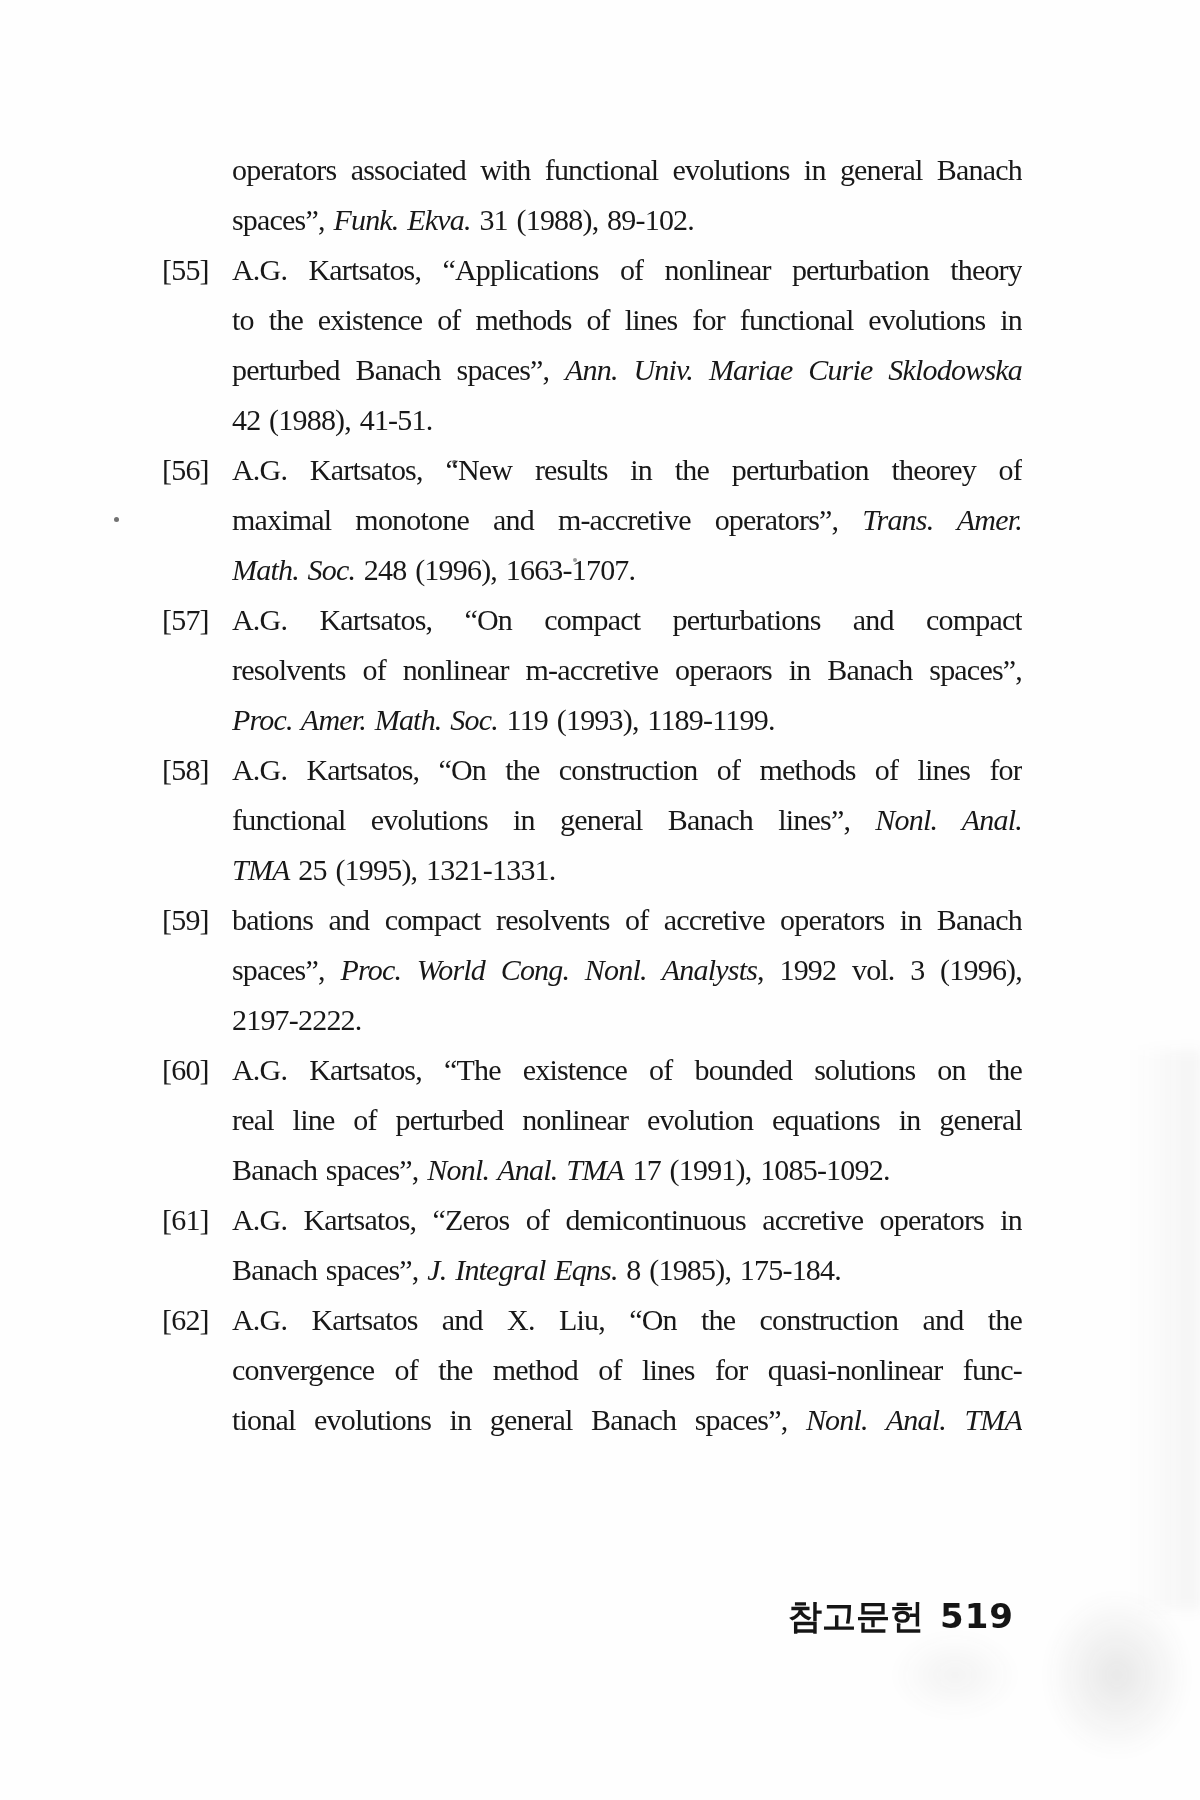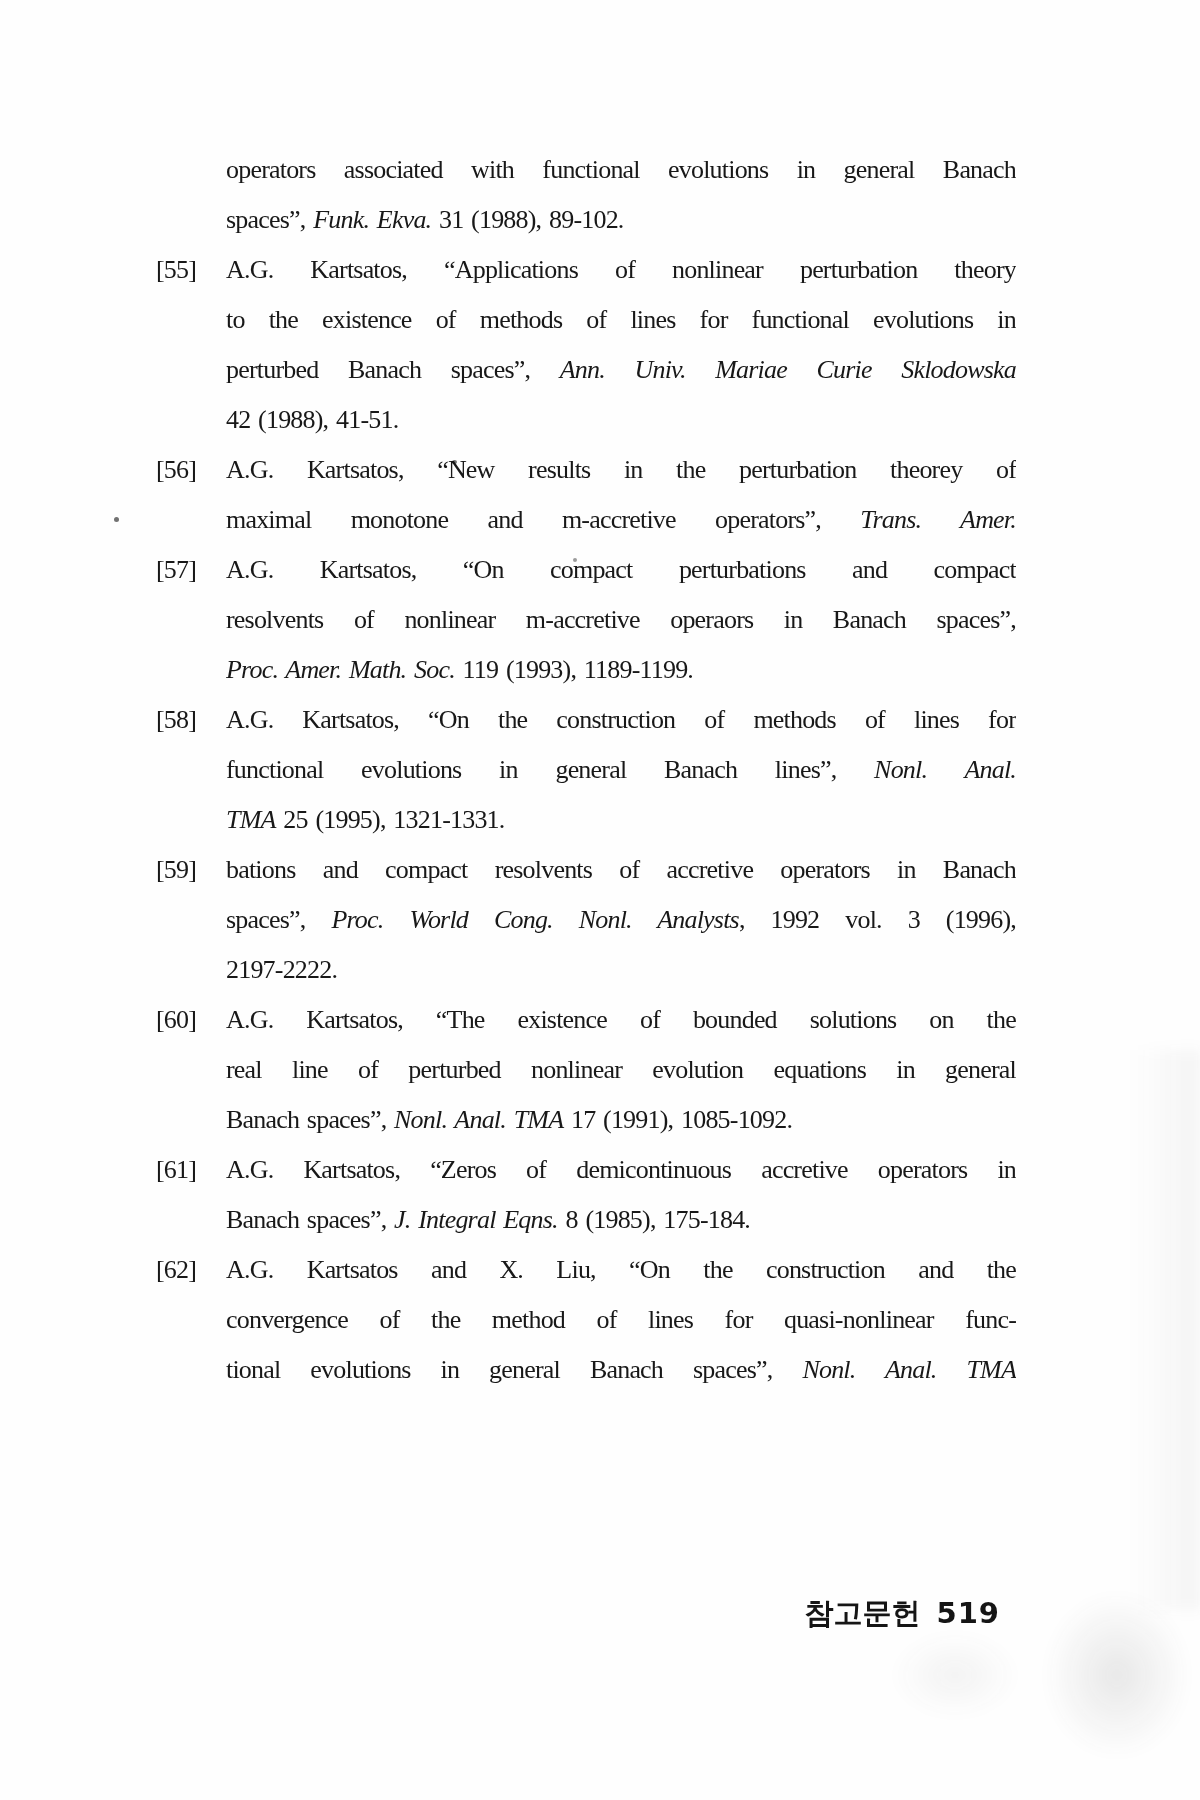--- a/index.html
+++ b/index.html
@@ -10,24 +10,24 @@
     color: #181818;
   }
   .page {
     position: relative;
     width: 1200px; height: 1800px;
     overflow: hidden;
     background: #fefefe;
   }
   .refs {
     position: absolute;
-    left: 6px; top: 0;
+    left: 12px; top: 0;
     padding: 145px 0 0 220px;
     width: 790px;
-    font-size: 26px;
+    font-size: 30px;
     letter-spacing: -0.8px;
     word-spacing: 2px;
   }
   .ref-entry { position: relative; }
   .ref-label {
     position: absolute;
     left: -70px; top: 0;
     line-height: 50px;
     white-space: nowrap;
   }
@@ -36,23 +36,23 @@
     line-height: 50px;
     height: 50px;
     overflow: hidden;
     text-align: justify;
     text-align-last: left;
   }
   .line.just { text-align-last: justify; }
   .line i { font-style: italic; }
   .footer {
     position: absolute;
-    top: 1594px; right: 200px;
+    top: 1594px; right: 186px;
     font-family: "DejaVu Sans", "Liberation Sans", sans-serif;
-    font-size: 29px;
+    font-size: 34px;
     font-weight: 600;
     color: #151515;
     white-space: nowrap;
   }
   .footer .pageno { margin-left: 16px; letter-spacing: 1px; }
   
   .smudge-a {
     position: absolute; right: 8px; top: 1590px;
     width: 150px; height: 170px;
     background: radial-gradient(ellipse at center, rgba(40,40,40,0.10), rgba(40,40,40,0) 70%);
@@ -97,20 +97,21 @@
           <div class="line just"><span>perturbed Banach spaces”, </span><i>Ann. Univ. Mariae Curie Sklodowska</i></div>
           <div class="line"><span>42 (1988), 41-51.</span></div>
         </div>
     </section>
 
     <section class="ref-entry">
       <span class="ref-label">[56]</span>
       <div class="ref-lines">
           <div class="line just"><span>A.G. Kartsatos, “New results in the perturbation theorey of</span></div>
           <div class="line just"><span>maximal monotone and m-accretive operators”, </span><i>Trans. Amer.</i></div>
+          <div class="line"><i>Math. Soc.</i><span> 248 (1996), 1663-1707.</span></div>
         </div>
     </section>
 
     <section class="ref-entry">
       <span class="ref-label">[57]</span>
       <div class="ref-lines">
           <div class="line just"><span>A.G. Kartsatos, “On compact perturbations and compact</span></div>
           <div class="line just"><span>resolvents of nonlinear m-accretive operaors in Banach spaces”,</span></div>
           <div class="line"><i>Proc. Amer. Math. Soc.</i><span> 119 (1993), 1189-1199.</span></div>
         </div>

